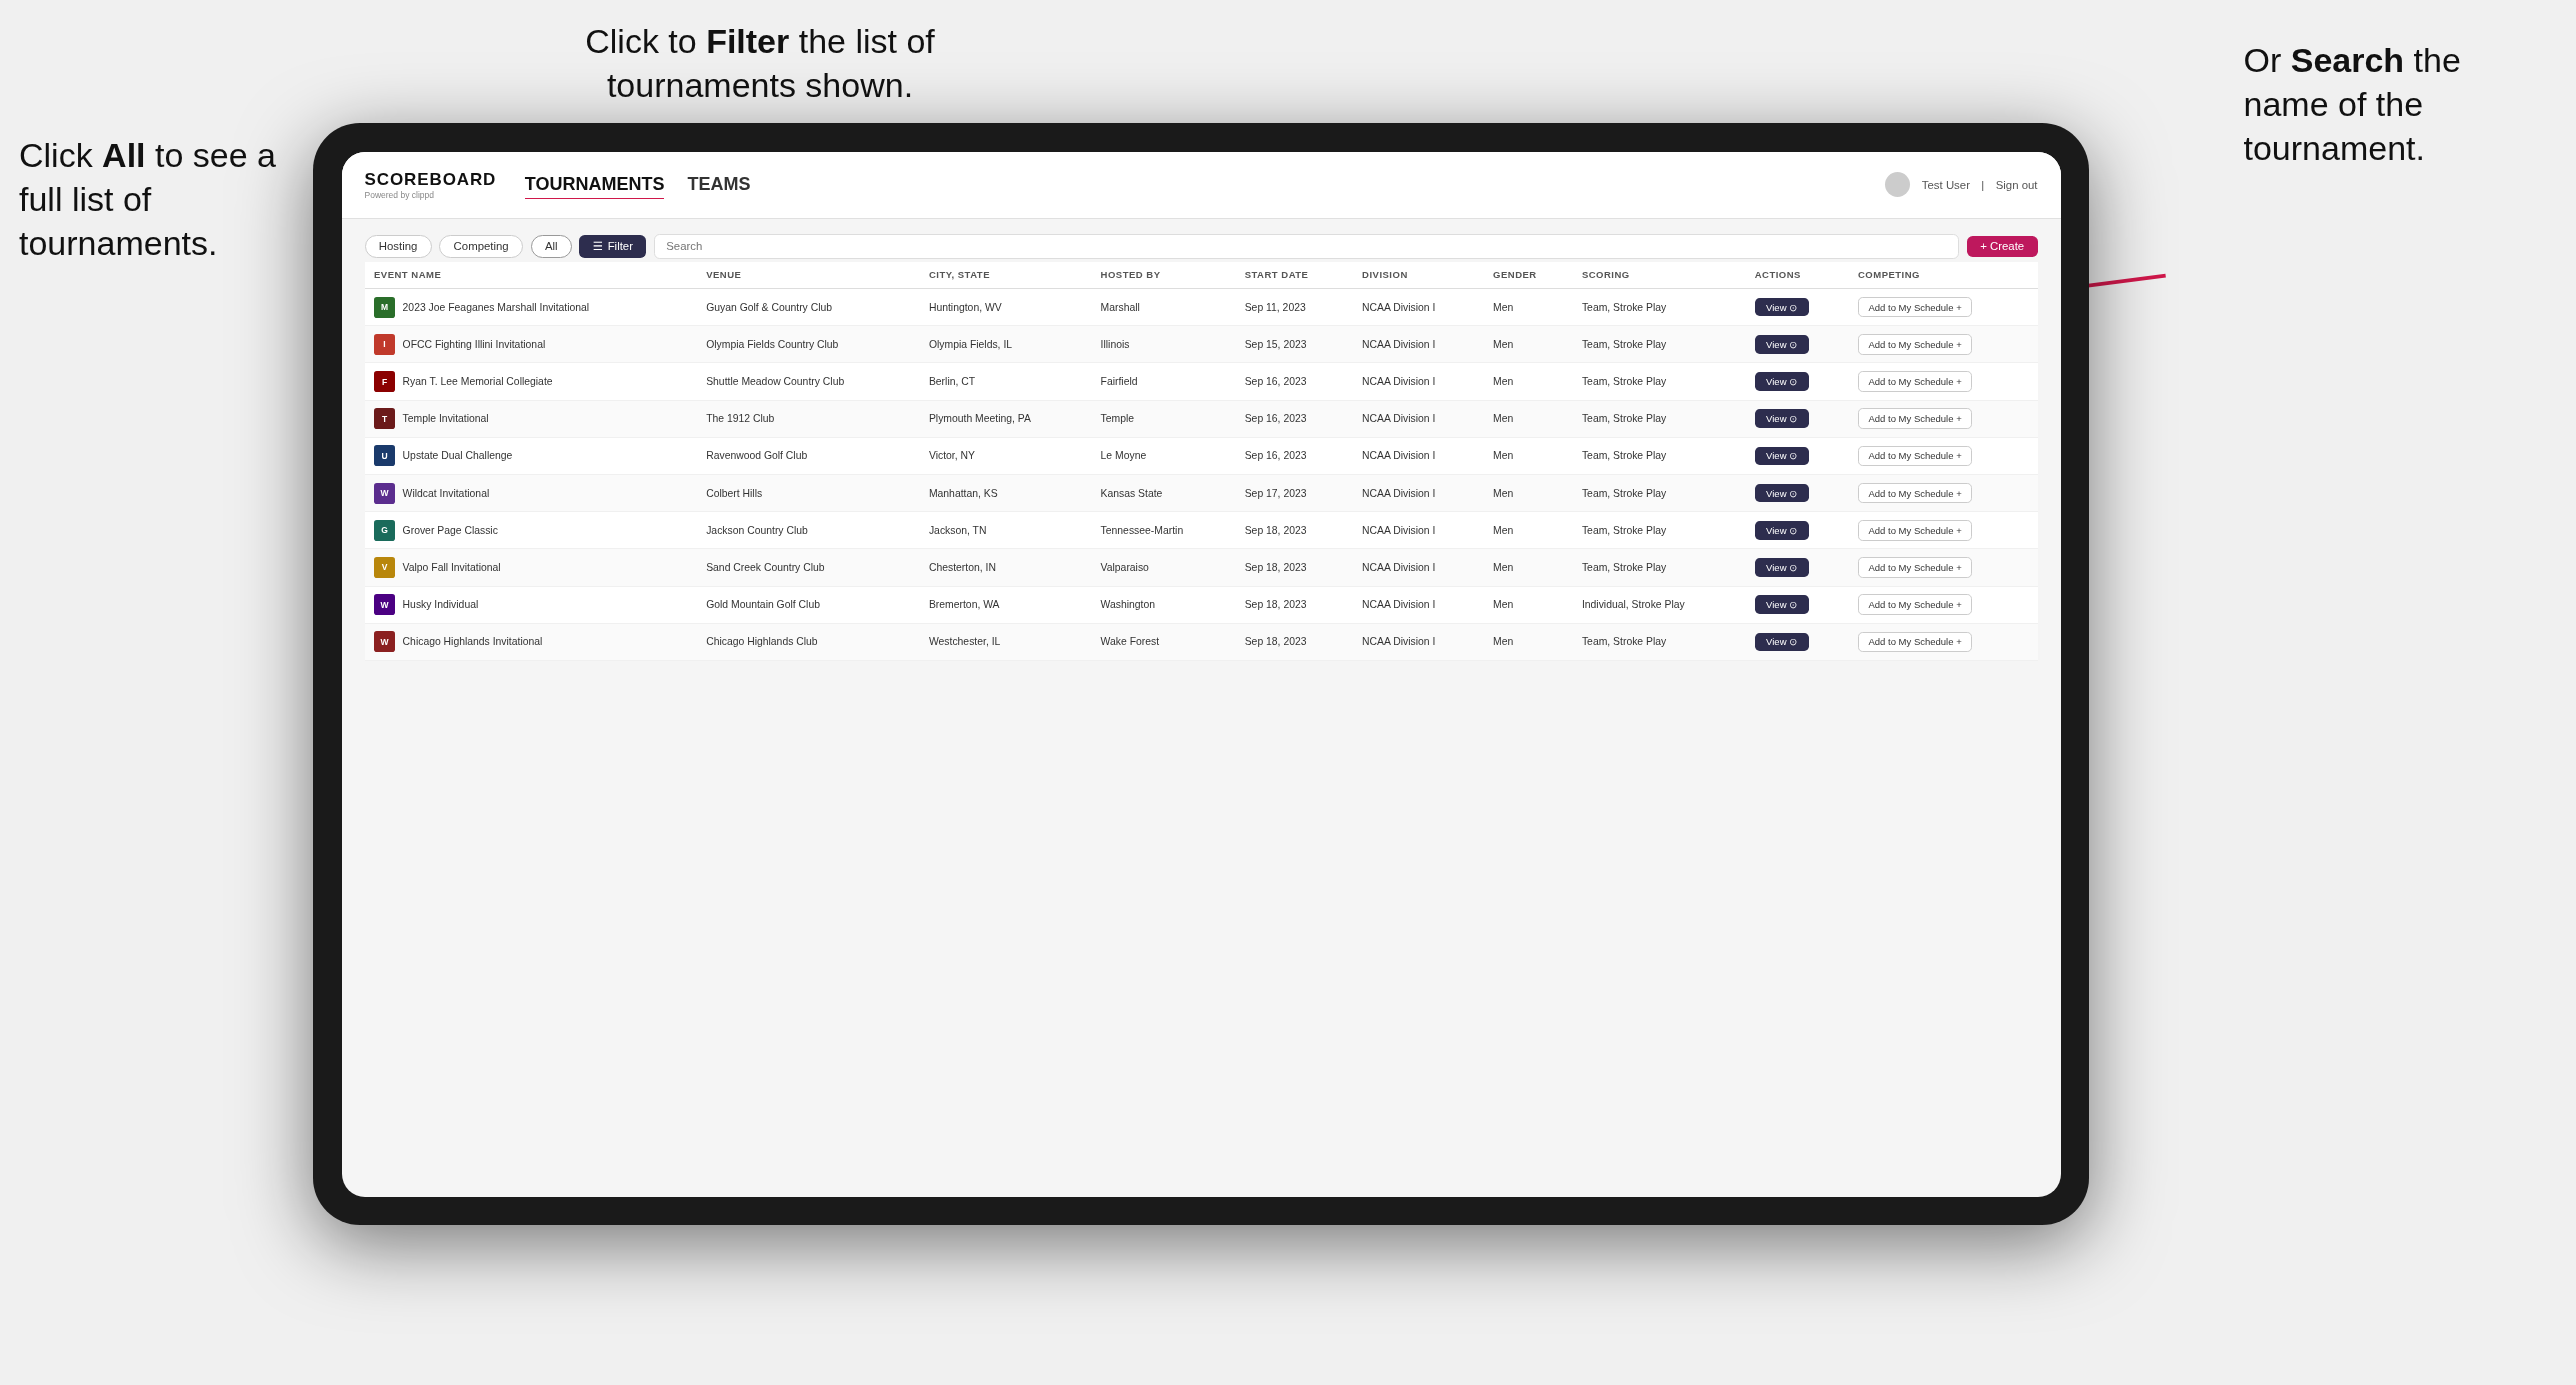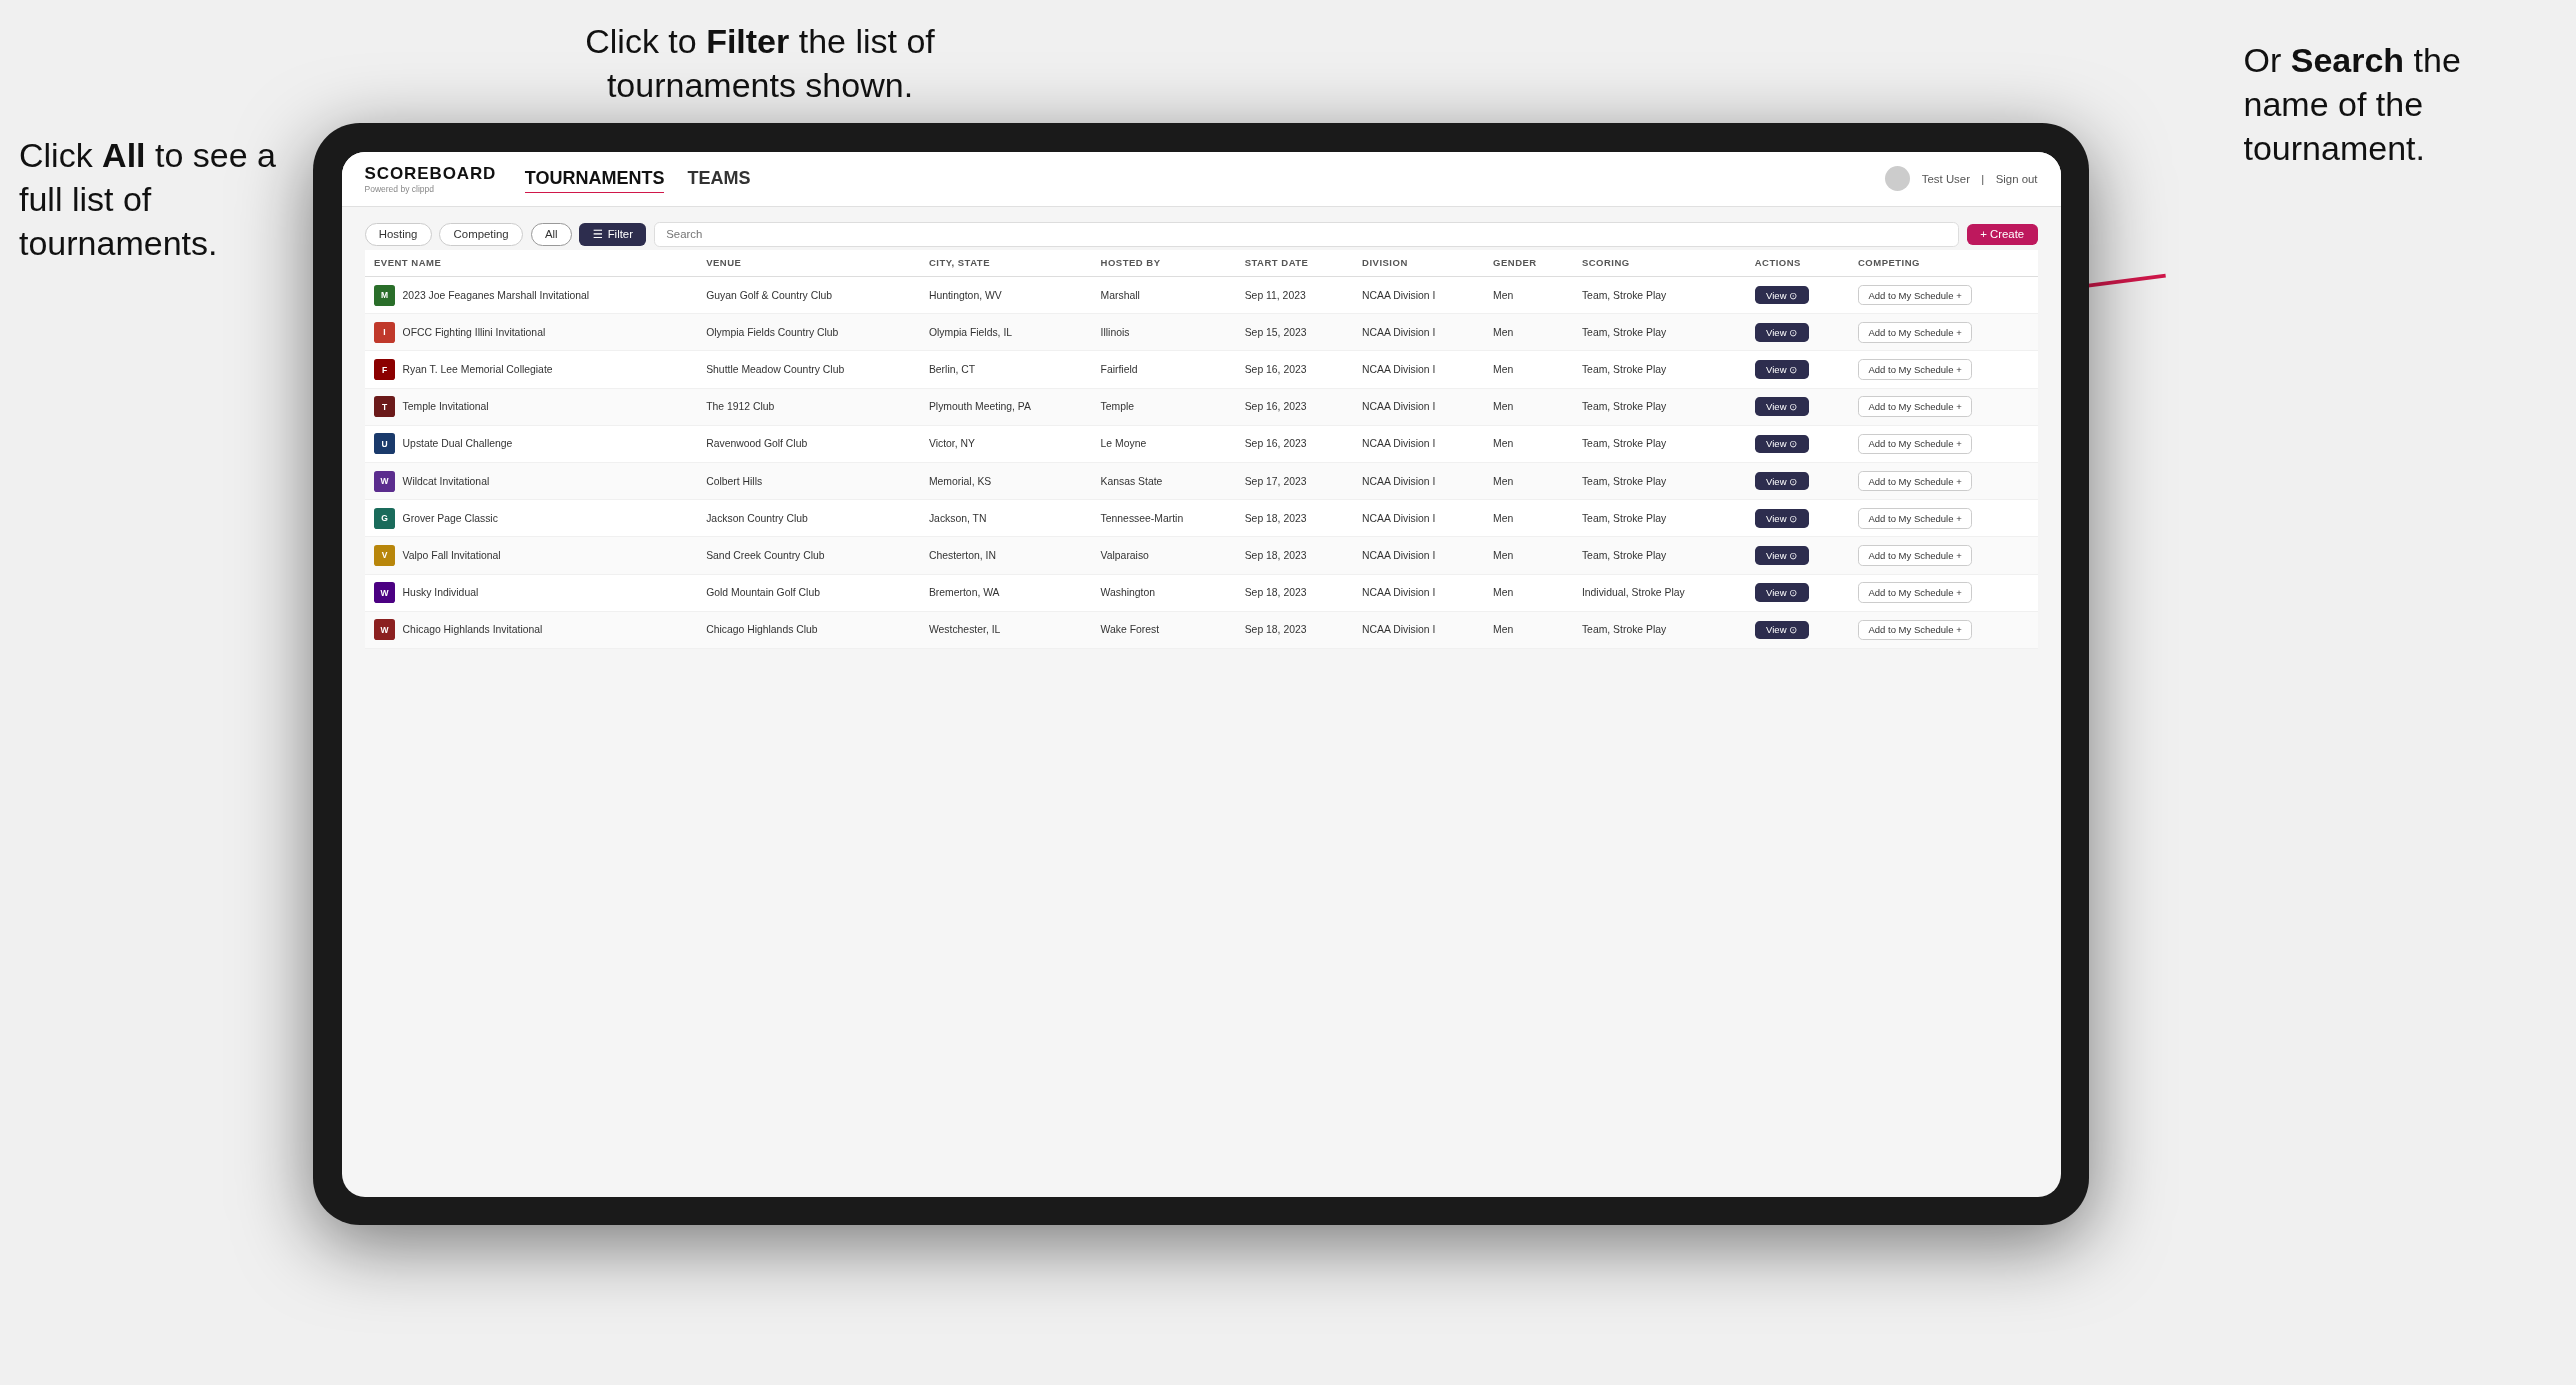--- a/index.html
+++ b/index.html
@@ -45,21 +45,21 @@
       background: #f5f5f5;
       border-radius: 23px;
       overflow: hidden;
       display: flex;
       flex-direction: column;
     }
 
     
     .nav-bar {
       background: #fff;
-      padding: 12px 23px;
+      padding: 18px 23px;
       display: flex;
       align-items: center;
       border-bottom: 0.9px solid #e0e0e0;
       min-height: 53px;
     }
 
     .logo-area {
       display: flex;
       flex-direction: column;
       margin-right: 28.5px;
@@ -456,21 +456,21 @@
     </td>
   </tr>
               <tr>
     <td>
       <div class="event-name-cell">
         <div class="team-logo logo-purple">W</div>
         <span>Wildcat Invitational</span>
       </div>
     </td>
     <td>Colbert Hills</td>
-    <td>Memorial, KS</td>
+    <td>Manhattan, KS</td>
     <td>Kansas State</td>
     <td>Sep 17, 2023</td>
     <td>NCAA Division I</td>
     <td>Men</td>
     <td>Team, Stroke Play</td>
     <td>
       <button class="view-btn">View ⊙</button>
     </td>
     <td>
       <button class="add-btn">Add to My Schedule +</button>

